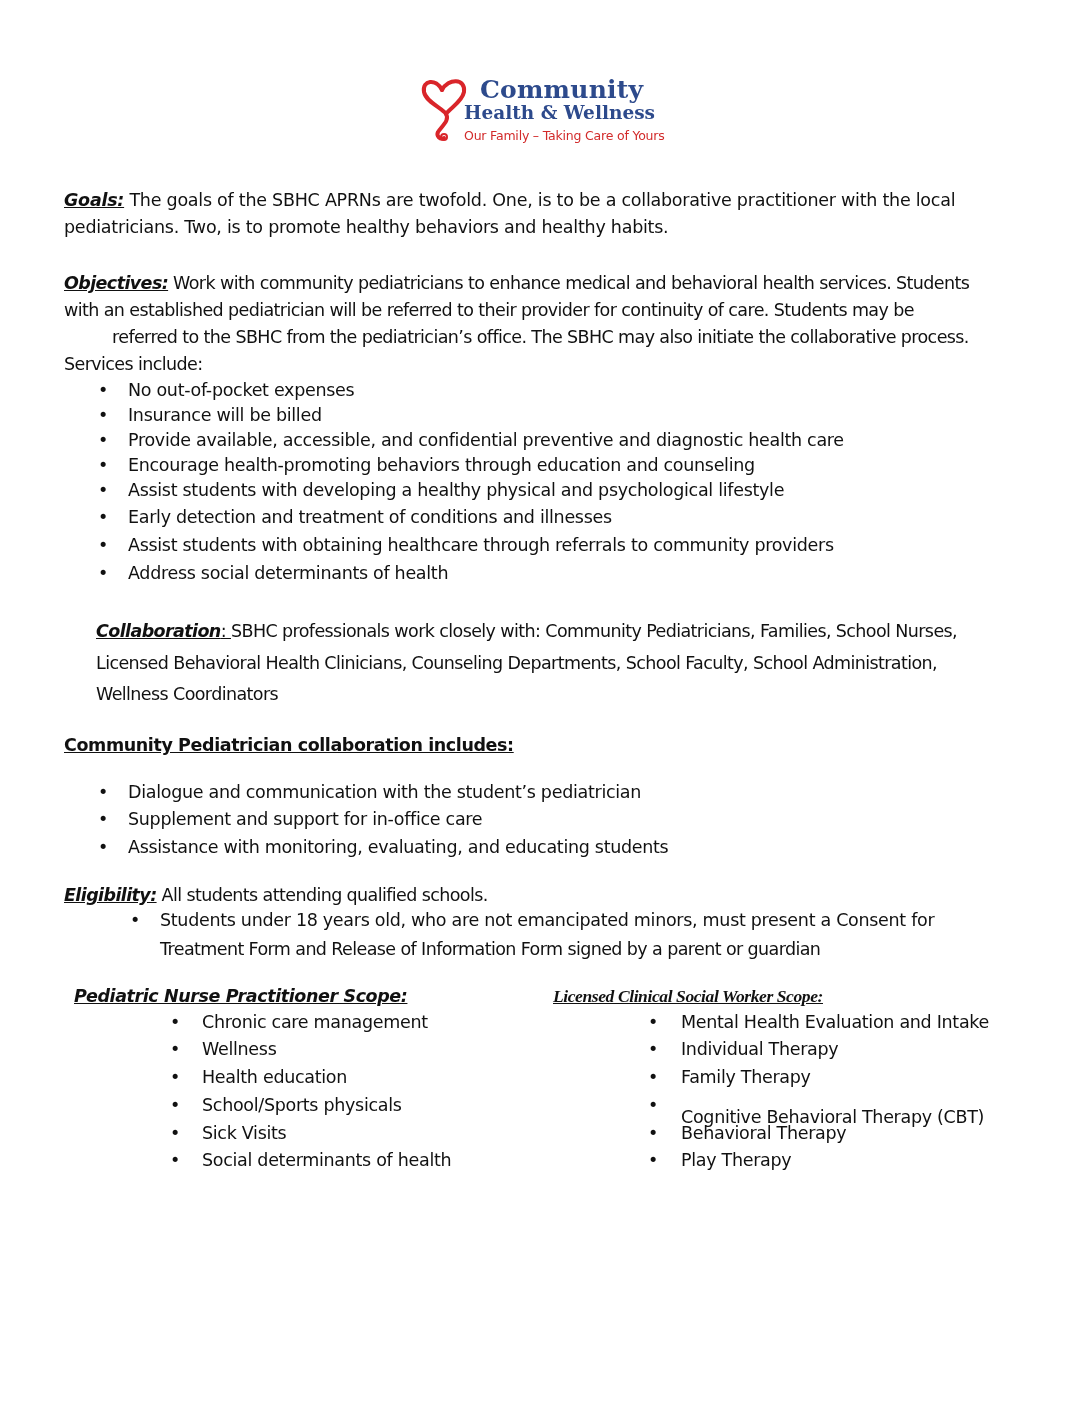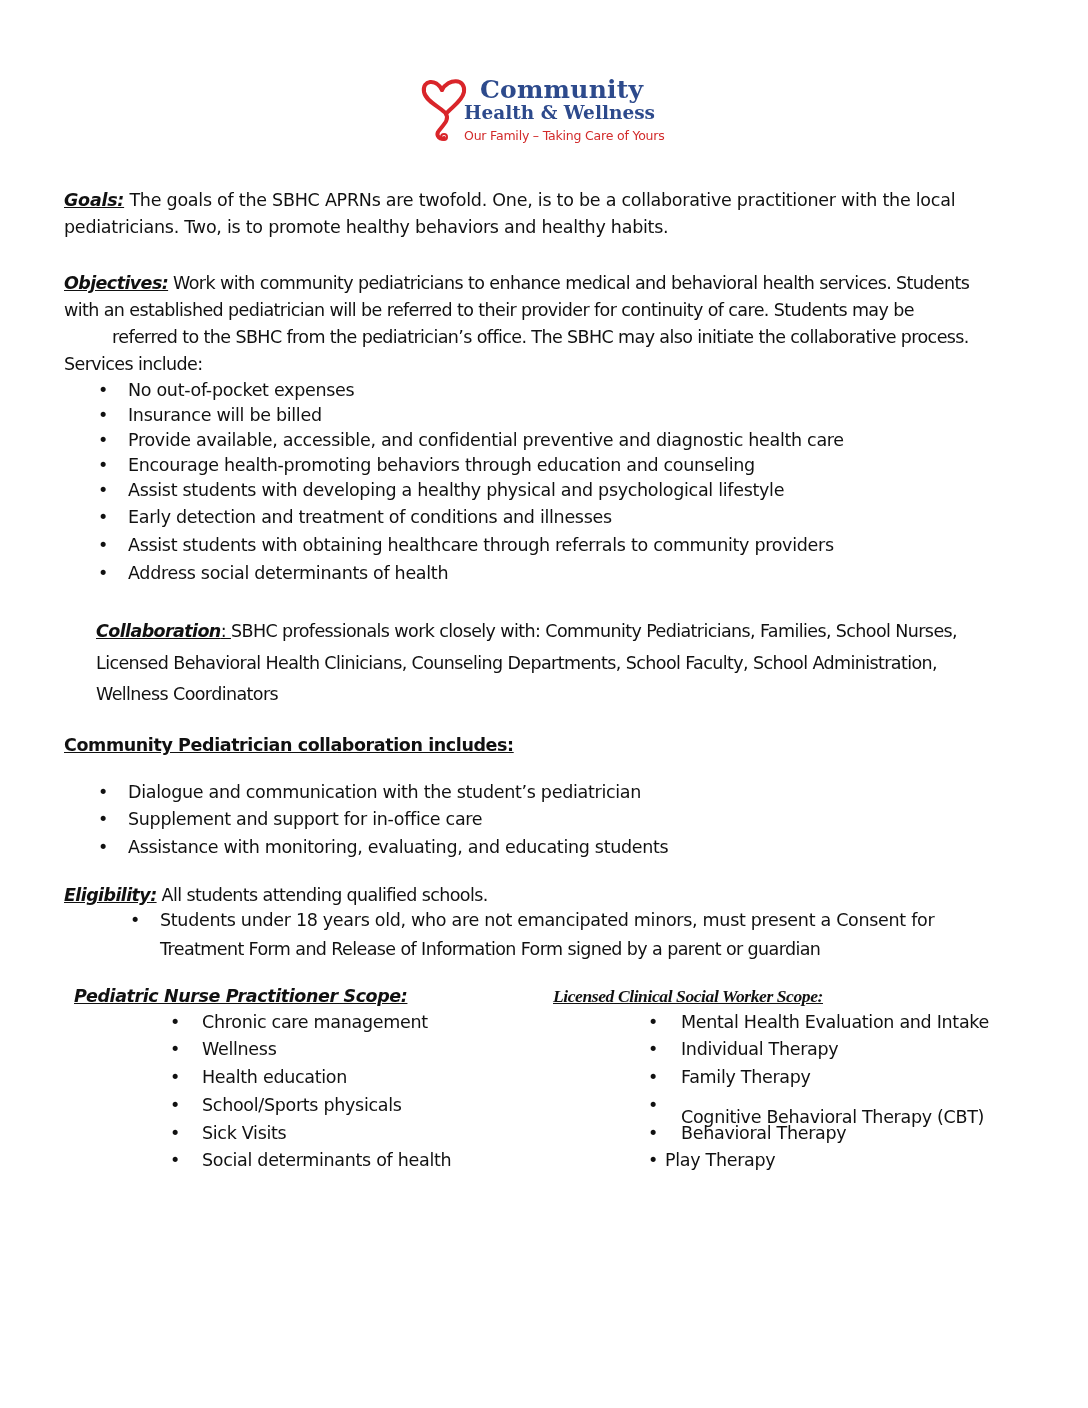--- a/index.html
+++ b/index.html
@@ -174,17 +174,17 @@
     <div class="bullet-row" style="left:648px; top:1095px;">
         <span class="dot">•</span>
         <span class="txt" style="left:33px;margin-top:12px;">Cognitive Behavioral Therapy (CBT)</span>
       </div>
     <div class="bullet-row" style="left:648px; top:1123px;">
         <span class="dot">•</span>
         <span class="txt" style="left:33px;">Behavioral Therapy</span>
       </div>
     <div class="bullet-row" style="left:648px; top:1150px;">
         <span class="dot">•</span>
-        <span class="txt" style="left:17px;">Play Therapy</span>
+        <span class="txt" style="left:33px;">Play Therapy</span>
       </div>
   </div>
 
 </div>
 
 </body></html>

